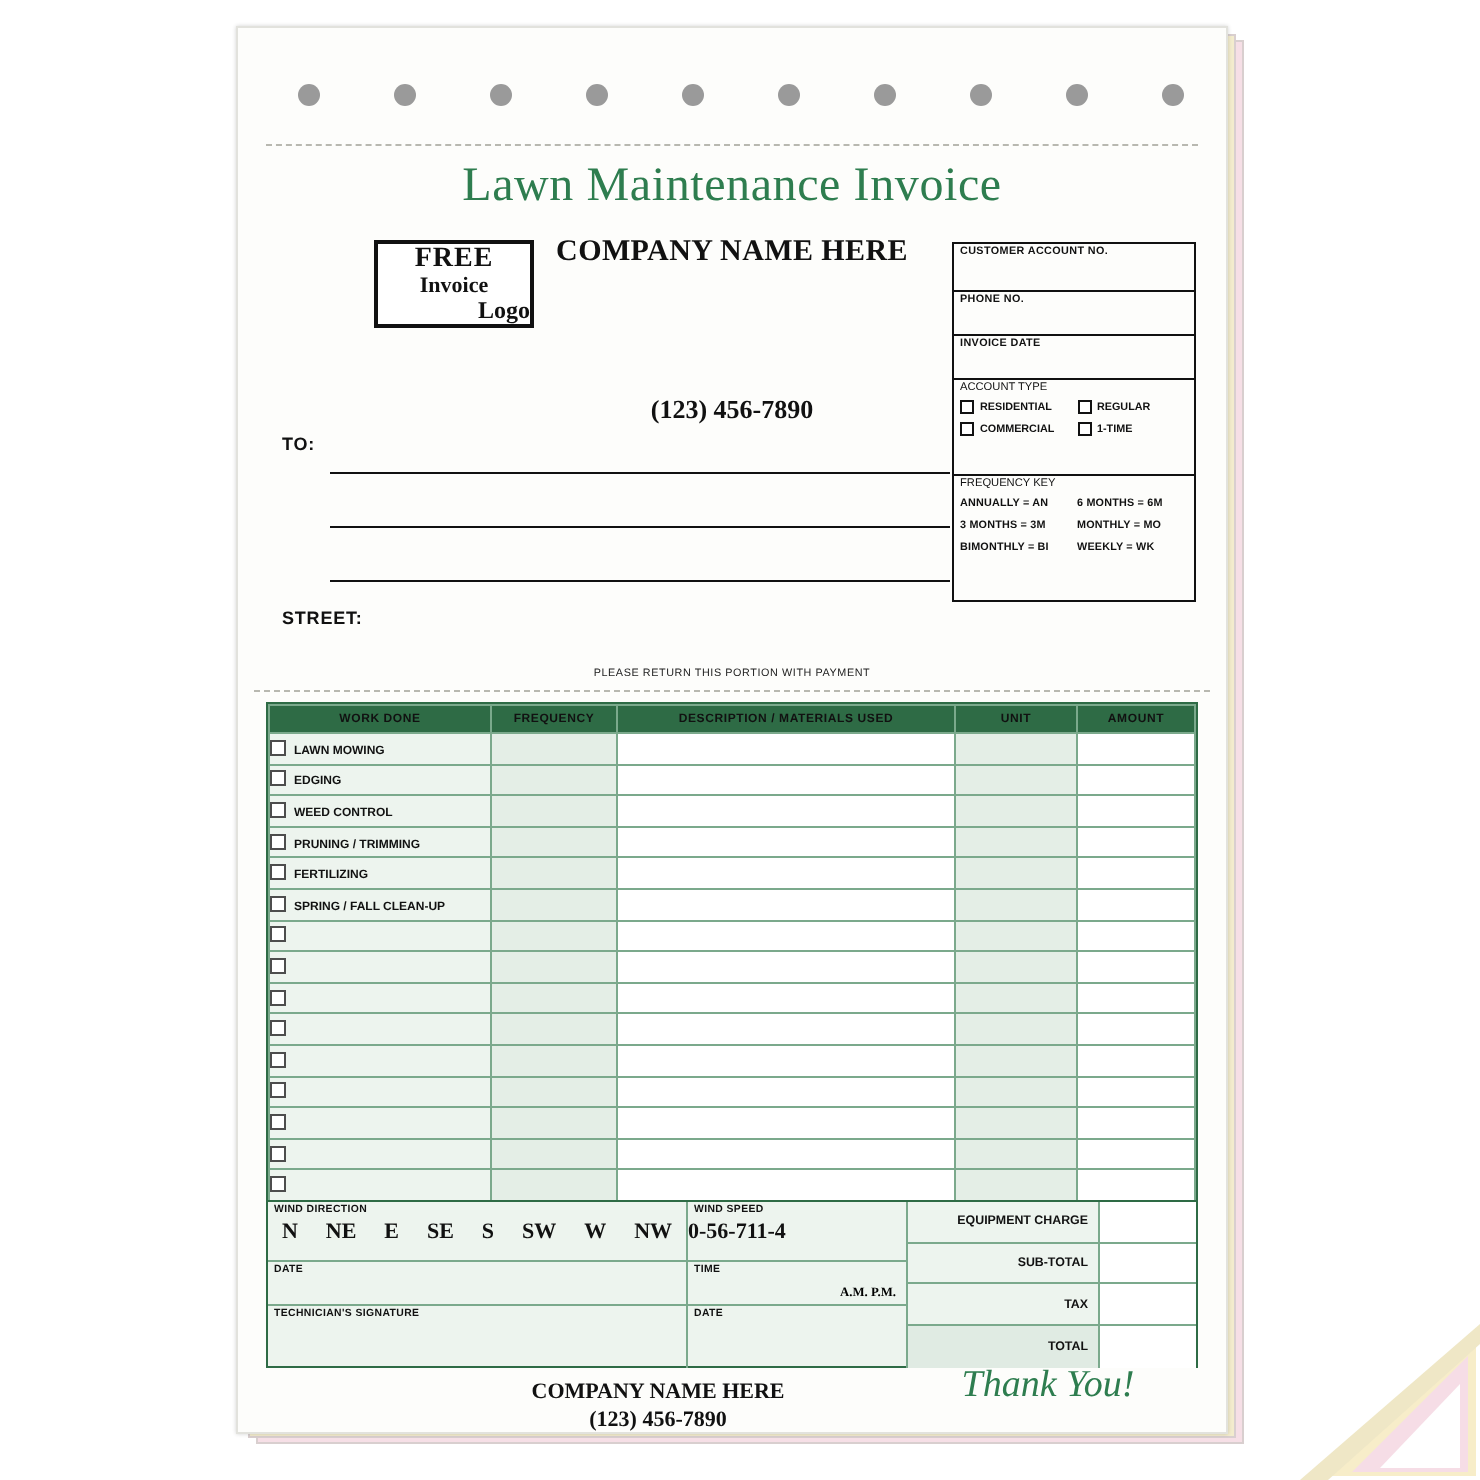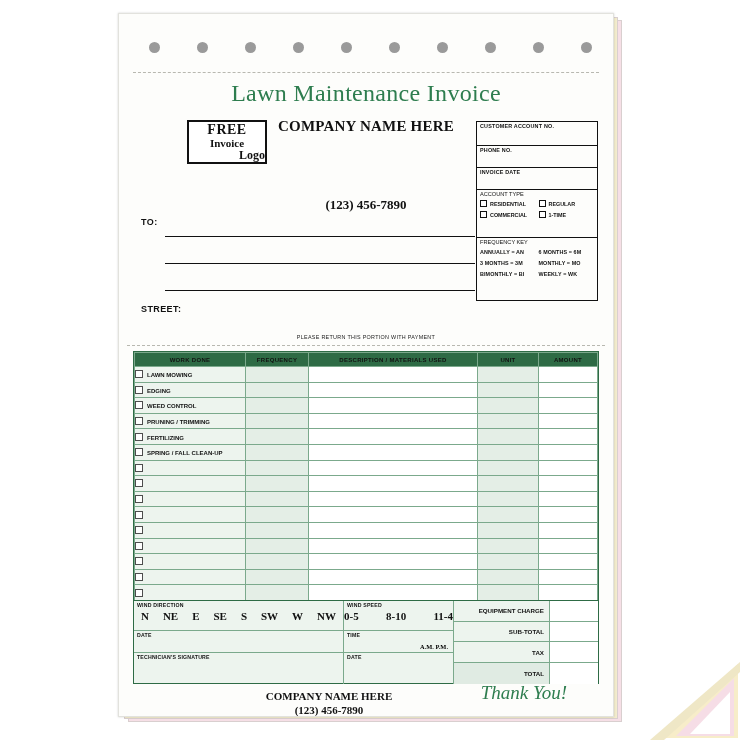--- a/index.html
+++ b/index.html
@@ -323,21 +323,21 @@
     margin-top: 2px; color: #111;
   }
   .wind-speed {
     position: absolute; left: 210px; top: 0;
     width: 110px; height: 30px;
     border-right: 1px solid #7ba98c;
     border-bottom: 1px solid #7ba98c;
     box-sizing: border-box;
   }
   .speed-vals {
-    display: flex; justify-content: space-between;
+    display: flex; justify-content: flex-start;
     font-family: "Liberation Serif", serif;
     font-size: 11px; font-weight: bold;
     margin-top: 2px; color: #111;
   }
   .date-cell {
     position: absolute; left: 0; top: 30px;
     width: 210px; height: 22px;
     border-right: 1px solid #7ba98c;
     border-bottom: 1px solid #7ba98c;
     box-sizing: border-box;
@@ -652,21 +652,21 @@
           <span>S</span>
           <span>SW</span>
           <span>W</span>
           <span>NW</span>
         </div>
       </div>
       <div class="wind-speed">
         <span class="b-cap">WIND SPEED</span>
         <div class="speed-vals">
           <span>0-5</span>
-          <span>8-10</span>
+          <span>6-7</span>
           <span>11-4</span>
         </div>
       </div>
       <div class="date-cell">
         <span class="b-cap">DATE</span>
       </div>
       <div class="time-cell">
         <span class="b-cap">TIME</span>
         <div class="ampm">A.M.  P.M.</div>
       </div>

